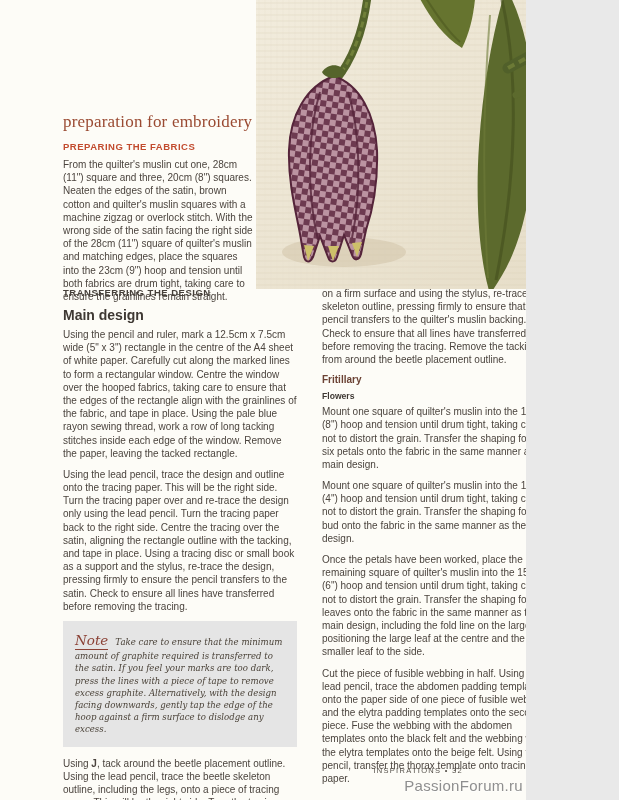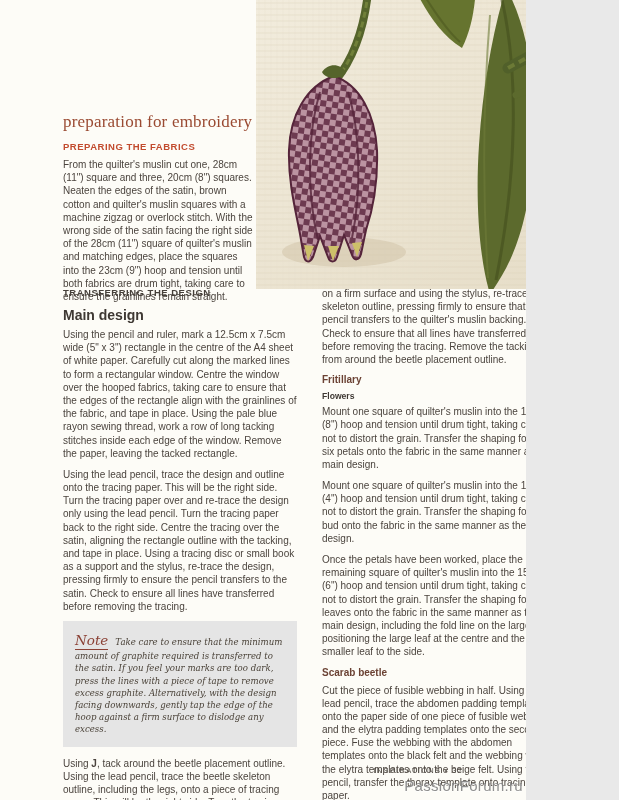--- a/index.html
+++ b/index.html
@@ -124,20 +124,19 @@
 
     <div class="col">
       <p class="body-p">on a firm surface and using the stylus, re-trace the skeleton outline, pressing firmly to ensure that the pencil transfers to the quilter's muslin backing. Check to ensure that all lines have transferred before removing the tracing. Remove the tacking from around the beetle placement outline.</p>
 
       <h3 class="maroon-head">Fritillary</h3>
       <h4 class="minor-head">Flowers</h4>
       <p class="body-p">Mount one square of quilter's muslin into the 15cm (8") hoop and tension until drum tight, taking care not to distort the grain. Transfer the shaping for the six petals onto the fabric in the same manner as the main design.</p>
       <p class="body-p">Mount one square of quilter's muslin into the 10cm (4") hoop and tension until drum tight, taking care not to distort the grain. Transfer the shaping for the bud onto the fabric in the same manner as the main design.</p>
       <p class="body-p">Once the petals have been worked, place the remaining square of quilter's muslin into the 15cm (6") hoop and tension until drum tight, taking care not to distort the grain. Transfer the shaping for the leaves onto the fabric in the same manner as the main design, including the fold line on the large leaf, positioning the large leaf at the centre and the smaller leaf to the side.</p>
 
-      <h3 class="maroon-head">Scarab beetle</h3>
       <p class="body-p">Cut the piece of fusible webbing in half. Using the lead pencil, trace the abdomen padding templates onto the paper side of one piece of fusible webbing and the elytra padding templates onto the second piece. Fuse the webbing with the abdomen templates onto the black felt and the webbing with the elytra templates onto the beige felt. Using the pencil, transfer the thorax template onto tracing paper.</p>
     </div>
   </section>
 
   <div class="footer">INSPIRATIONS • 32</div>
   <div class="watermark">PassionForum.ru</div>
 </div>
 
 </body></html>

